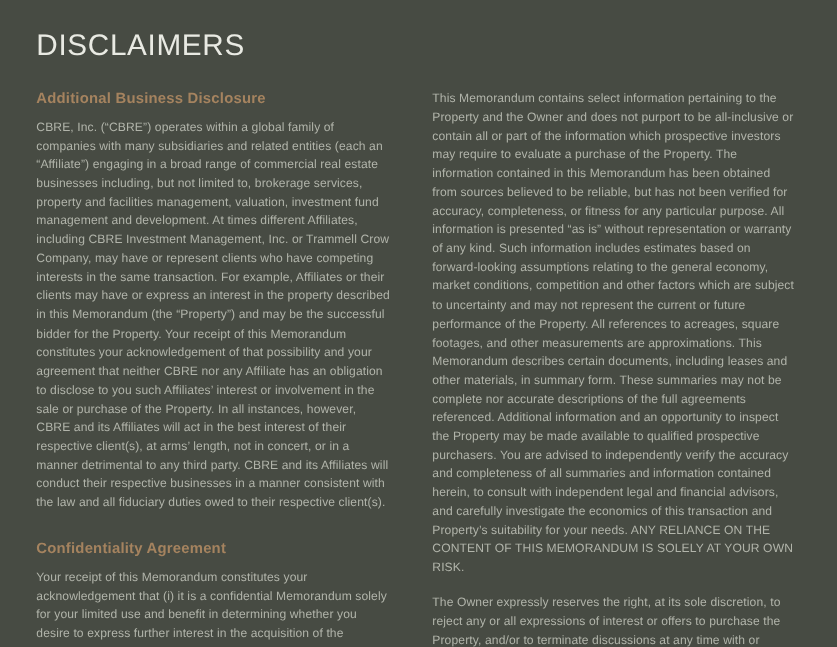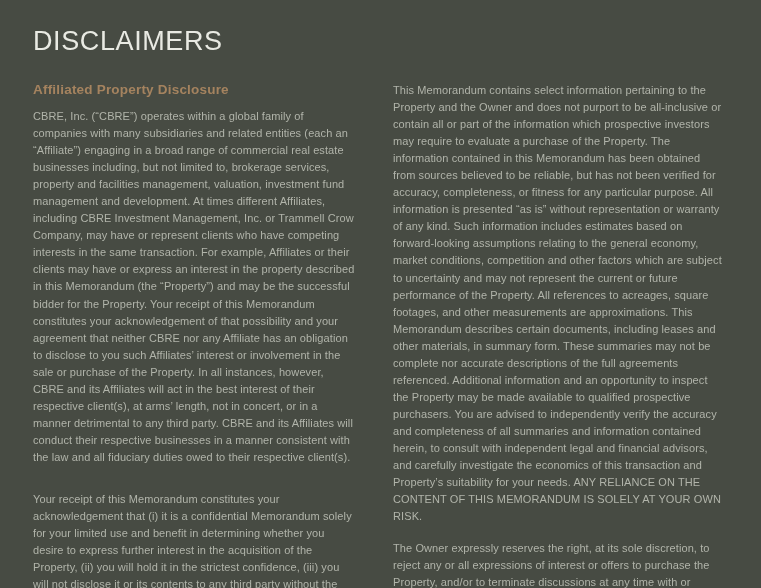--- a/index.html
+++ b/index.html
@@ -60,25 +60,26 @@
 
 <div class="page">
 
   <h1 class="page-title">DISCLAIMERS</h1>
 
   <div class="cols">
 
     <div class="col">
 
       <div class="section">
-        <h2 class="section-heading">Affiliated Property Disclosure</h2>
+        <h2 class="section-heading">Additional Business Disclosure</h2>
         <p class="body-par">CBRE, Inc. (“CBRE”) operates within a global family of companies with many subsidiaries and related entities (each an “Affiliate”) engaging in a broad range of commercial real estate businesses including, but not limited to, brokerage services, property and facilities management, valuation, investment fund management and development. At times different Affiliates, including CBRE Investment Management, Inc. or Trammell Crow Company, may have or represent clients who have competing interests in the same transaction. For example, Affiliates or their clients may have or express an interest in the property described in this Memorandum (the “Property”) and may be the successful bidder for the Property. Your receipt of this Memorandum constitutes your acknowledgement of that possibility and your agreement that neither CBRE nor any Affiliate has an obligation to disclose to you such Affiliates’ interest or involvement in the sale or purchase of the Property. In all instances, however, CBRE and its Affiliates will act in the best interest of their respective client(s), at arms’ length, not in concert, or in a manner detrimental to any third party. CBRE and its Affiliates will conduct their respective businesses in a manner consistent with the law and all fiduciary duties owed to their respective client(s).</p>
       </div>
 
       <div class="section">
+        <h2 class="section-heading">Confidentiality Agreement</h2>
         <p class="body-par">Your receipt of this Memorandum constitutes your acknowledgement that (i) it is a confidential Memorandum solely for your limited use and benefit in determining whether you desire to express further interest in the acquisition of the Property, (ii) you will hold it in the strictest confidence, (iii) you will not disclose it or its contents to any third party without the prior written authorization of the owner of the Property (“Owner”) or CBRE, Inc. (“CBRE”), and (iv) you will not use any part of this Memorandum in any manner detrimental to the Owner or CBRE.</p>
         <p class="body-par">If after reviewing this Memorandum, you have no further interest in purchasing the Property, kindly return it to CBRE.</p>
       </div>
 
     </div>
 
     <div class="col">
 
       <div class="section">
         <p class="body-par">This Memorandum contains select information pertaining to the Property and the Owner and does not purport to be all-inclusive or contain all or part of the information which prospective investors may require to evaluate a purchase of the Property. The information contained in this Memorandum has been obtained from sources believed to be reliable, but has not been verified for accuracy, completeness, or fitness for any particular purpose. All information is presented “as is” without representation or warranty of any kind. Such information includes estimates based on forward-looking assumptions relating to the general economy, market conditions, competition and other factors which are subject to uncertainty and may not represent the current or future performance of the Property. All references to acreages, square footages, and other measurements are approximations. This Memorandum describes certain documents, including leases and other materials, in summary form. These summaries may not be complete nor accurate descriptions of the full agreements referenced. Additional information and an opportunity to inspect the Property may be made available to qualified prospective purchasers. You are advised to independently verify the accuracy and completeness of all summaries and information contained herein, to consult with independent legal and financial advisors, and carefully investigate the economics of this transaction and Property’s suitability for your needs. ANY RELIANCE ON THE CONTENT OF THIS MEMORANDUM IS SOLELY AT YOUR OWN RISK.</p>

